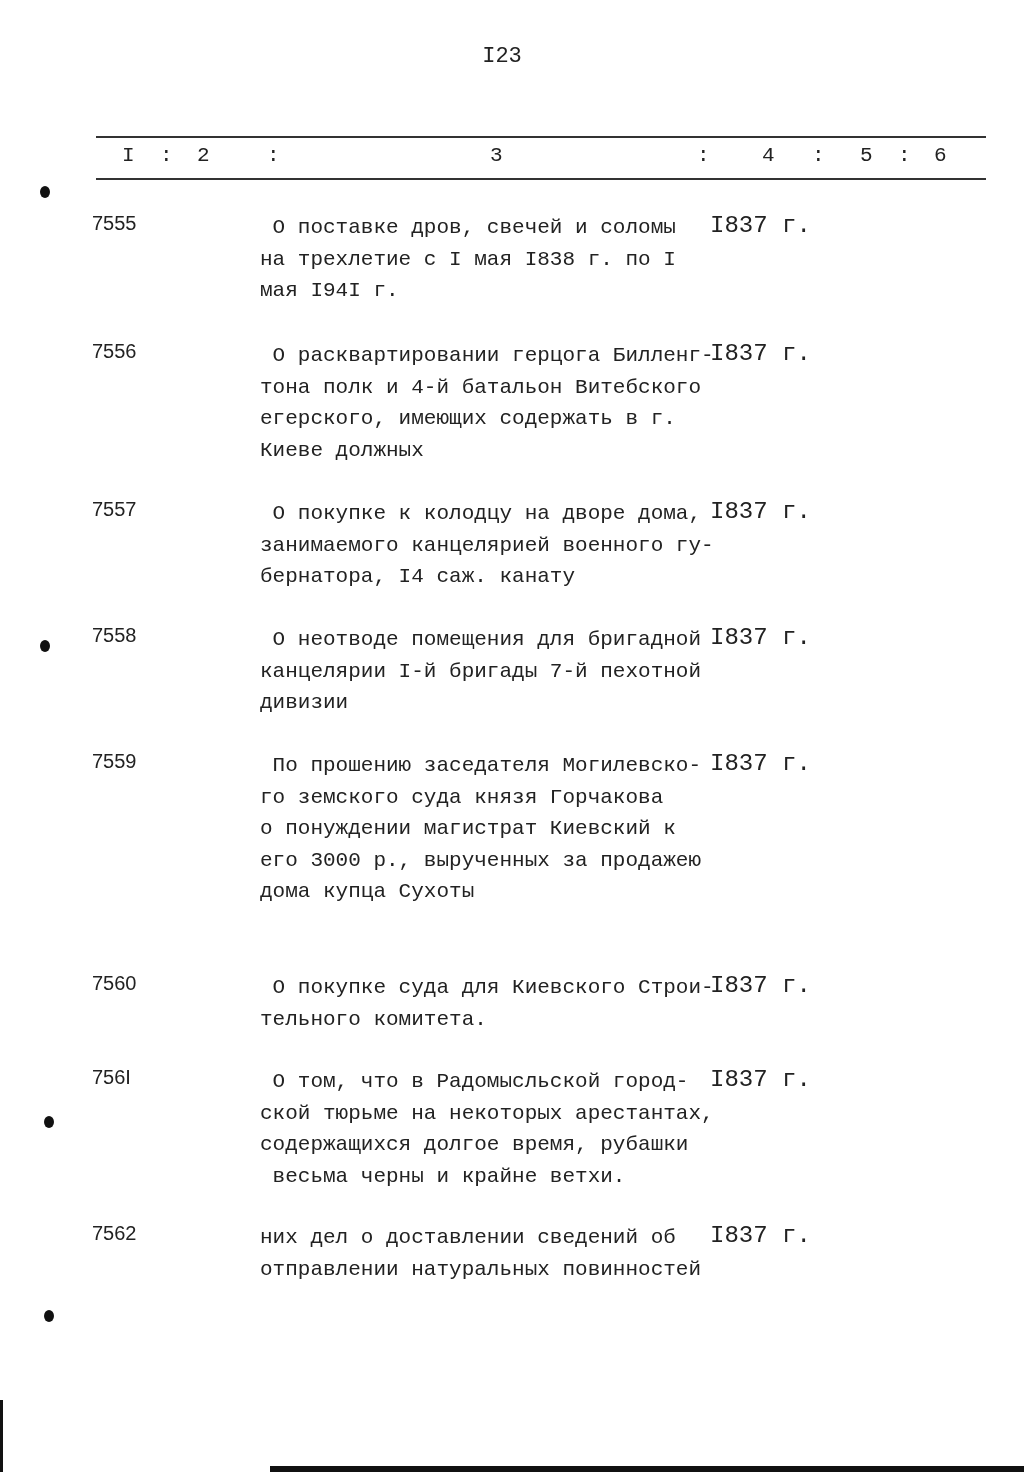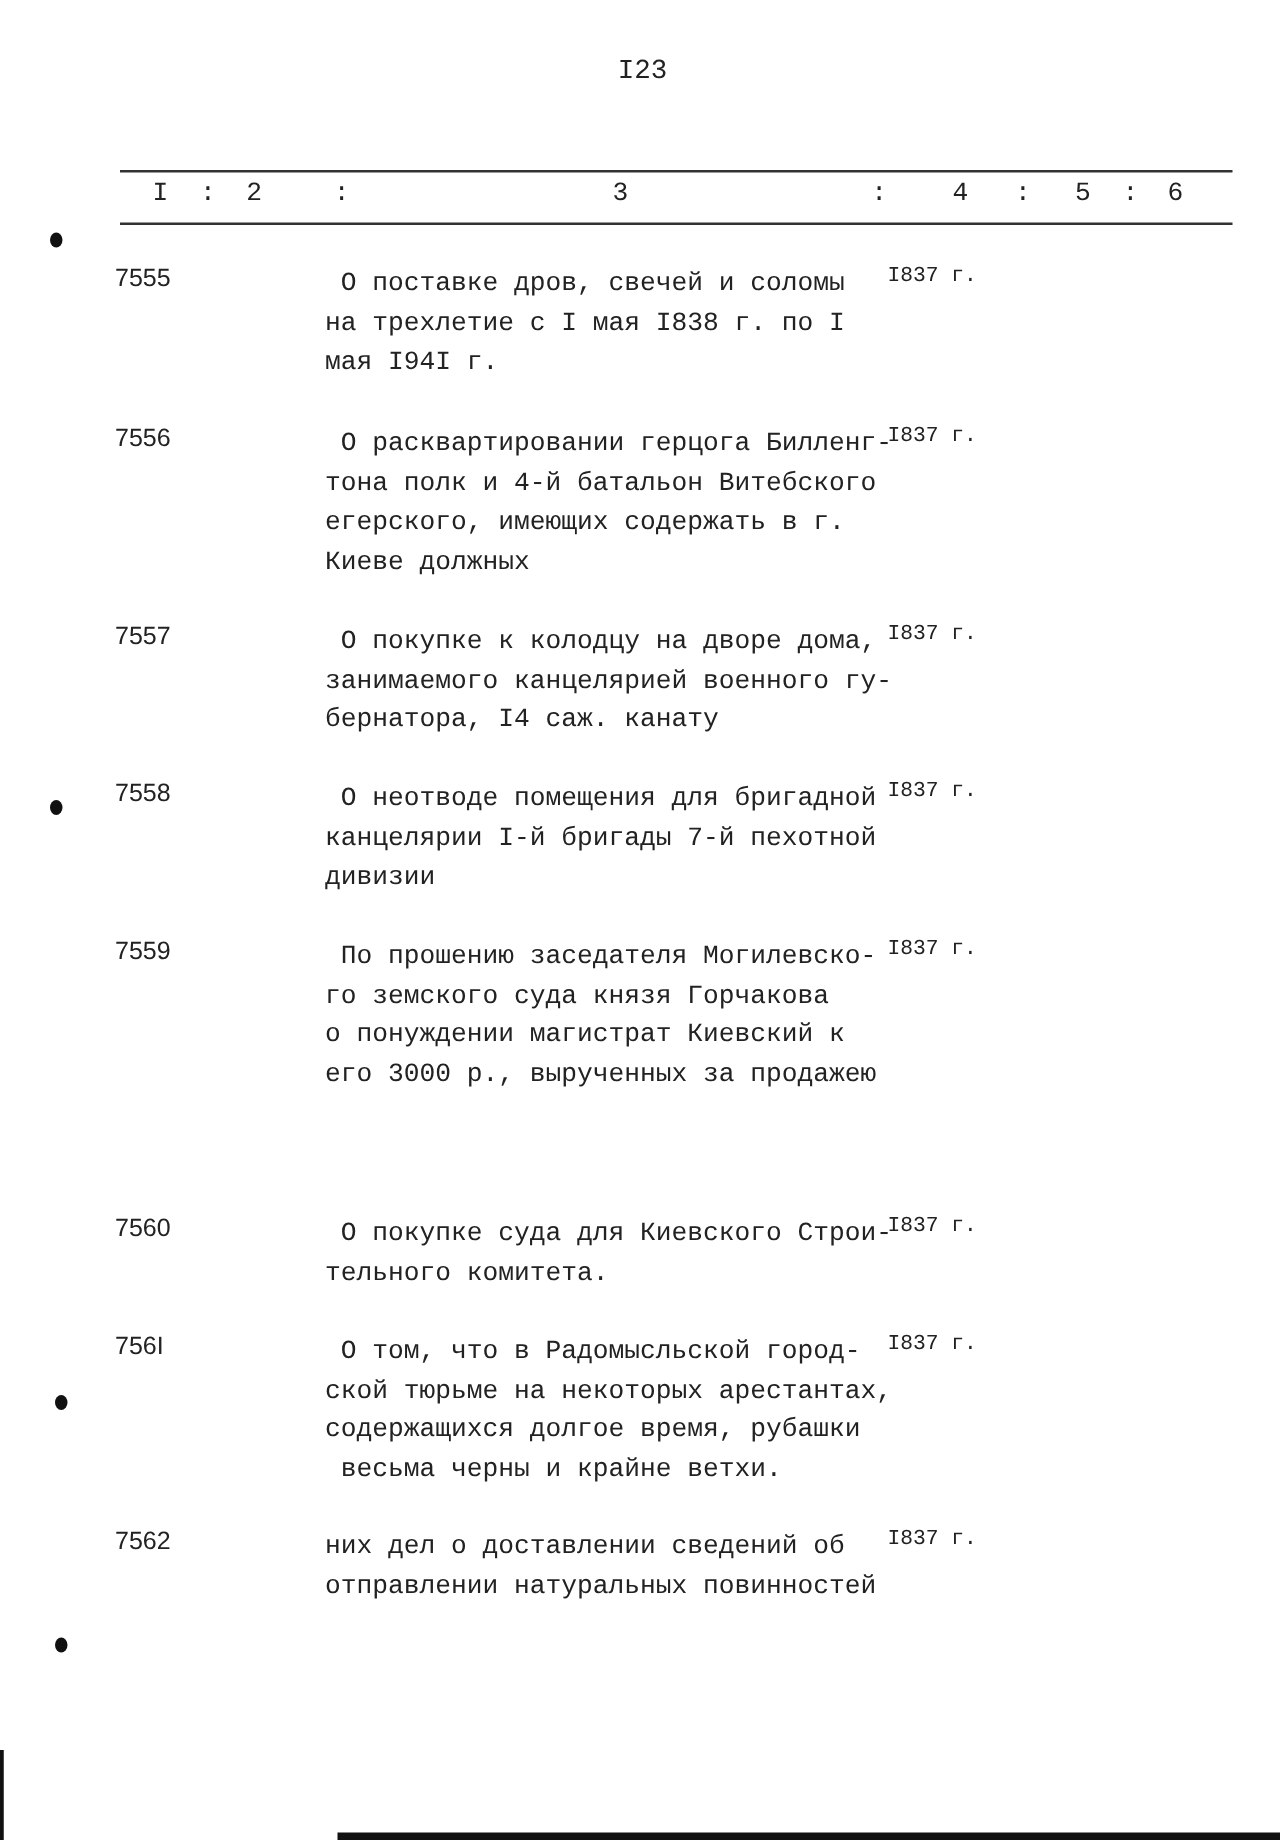--- a/index.html
+++ b/index.html
@@ -1,28 +1,28 @@
 <!DOCTYPE html>
 <html><head>
 <meta charset="utf-8">
 <style>
   html, body { margin: 0; padding: 0; }
   body {
     width: 1024px; height: 1472px; background: #ffffff; position: relative; overflow: hidden;
     font-family: "Liberation Mono", "DejaVu Sans Mono", monospace; color: #222;
   }
-  .page-num { position: absolute; top: 44px; left: 0; width: 1004px; text-align: center; font-size: 22px; padding-left: 12px; }
+  .page-num { position: absolute; top: 44px; left: 0; width: 1004px; text-align: center; font-size: 22px; }
   .rule { position: absolute; left: 96px; width: 890px; height: 2px; background: #333; }
   .rule.top { top: 136px; }
   .rule.bottom { top: 178px; }
   .hdr { position: absolute; top: 144px; font-size: 21px; }
   .entry { position: absolute; left: 0; width: 1024px; }
   .num { position: absolute; left: 92px; font-size: 20px; font-family: "Liberation Sans", sans-serif; }
   .desc { position: absolute; left: 260px; font-size: 21px; line-height: 31.5px; white-space: pre; }
-  .year { position: absolute; left: 710px; font-size: 17px; white-space: pre; }
+  .year { position: absolute; left: 710px; font-size: 24px; white-space: pre; }
   .hole { position: absolute; width: 10px; height: 12px; border-radius: 50%; background: #111; }
   .left-edge { position: absolute; left: 0; top: 1400px; width: 3px; height: 72px; background: #111; }
   .bottom-edge { position: absolute; left: 270px; top: 1466px; width: 754px; height: 6px; background: #111; }
 </style>
 </head>
 <body>
 
 <div class="page-num">I23</div>
 
 <div class="rule top"></div>
@@ -57,21 +57,21 @@
       <div class="desc"><div> О покупке к колодцу на дворе дома,</div><div>занимаемого канцелярией военного гу-</div><div>бернатора, I4 саж. канату</div></div>
       <span class="year">I837 г.</span>
     </div>
     <div class="entry" style="top: 624px;">
       <span class="num">7558</span>
       <div class="desc"><div> О неотводе помещения для бригадной</div><div>канцелярии I-й бригады 7-й пехотной</div><div>дивизии</div></div>
       <span class="year">I837 г.</span>
     </div>
     <div class="entry" style="top: 750px;">
       <span class="num">7559</span>
-      <div class="desc"><div> По прошению заседателя Могилевско-</div><div>го земского суда князя Горчакова</div><div>о понуждении магистрат Киевский к</div><div>его 3000 р., вырученных за продажею</div></div>
+      <div class="desc"><div> По прошению заседателя Могилевско-</div><div>го земского суда князя Горчакова</div><div>о понуждении магистрат Киевский к</div><div>его 3000 р., вырученных за продажею</div><div>дома купца Сухоты</div></div>
       <span class="year">I837 г.</span>
     </div>
     <div class="entry" style="top: 972px;">
       <span class="num">7560</span>
       <div class="desc"><div> О покупке суда для Киевского Строи-</div><div>тельного комитета.</div></div>
       <span class="year">I837 г.</span>
     </div>
     <div class="entry" style="top: 1066px;">
       <span class="num">756I</span>
       <div class="desc"><div> О том, что в Радомысльской город-</div><div>ской тюрьме на некоторых арестантах,</div><div>содержащихся долгое время, рубашки</div><div> весьма черны и крайне ветхи.</div></div>

